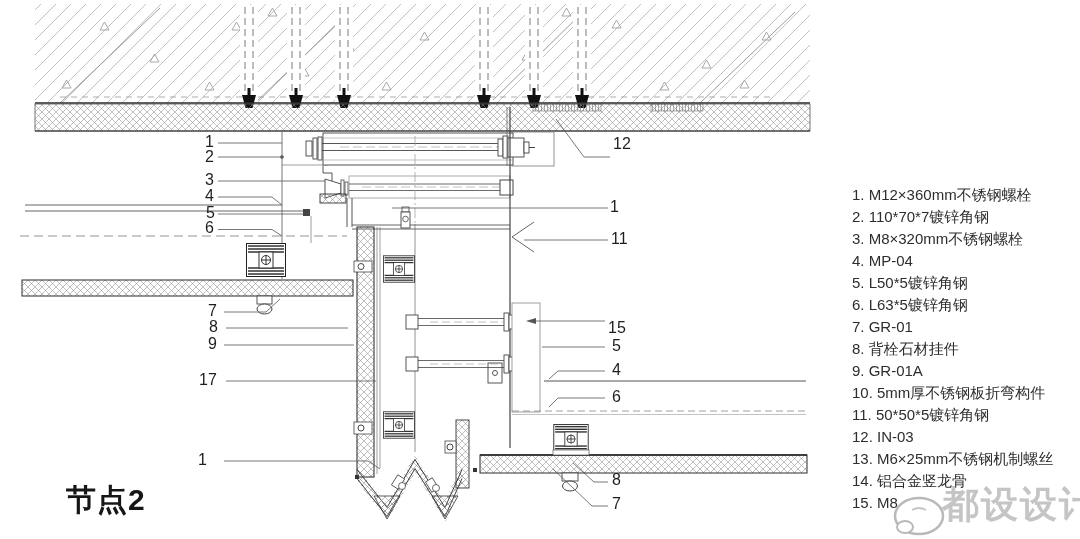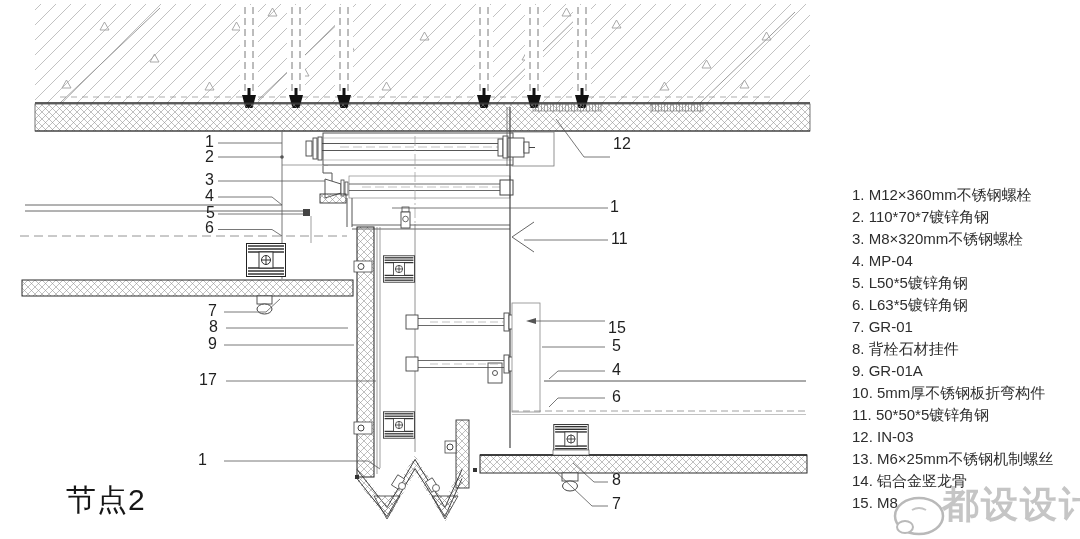--- a/index.html
+++ b/index.html
@@ -4,21 +4,21 @@
 <style>
   html,body{margin:0;padding:0;background:#fff;}
   .stage{position:relative;width:1080px;height:539px;background:#fff;overflow:hidden;
          font-family:"Liberation Sans","DejaVu Sans",sans-serif;}
   .stage svg.draw{position:absolute;left:0;top:0;z-index:1;}
   .co{position:absolute;z-index:2;font-size:16px;line-height:1;color:#1f1f1f;}
   .legend{position:absolute;left:852px;top:184px;width:235px;z-index:2;
           font-size:15px;line-height:22px;color:#2d2d2d;white-space:nowrap;}
   .legend-row{height:22px;}
   .fig-title{position:absolute;left:66px;top:480px;z-index:2;
-             font-size:30px;font-weight:normal;color:#161616;letter-spacing:1px;}
+             font-size:30px;font-weight:bold;color:#161616;letter-spacing:1px;}
   .watermark{position:absolute;left:884px;top:472px;width:200px;height:66px;z-index:3;pointer-events:none;}
   .wm-logo{position:absolute;left:8px;top:24px;}
   .wm-text{position:absolute;left:58px;top:8px;font-size:37px;font-weight:bold;
            letter-spacing:2px;color:rgba(140,140,140,0.5);white-space:nowrap;}
 </style>
 </head>
 <body>
 
 <div class="stage">
 

